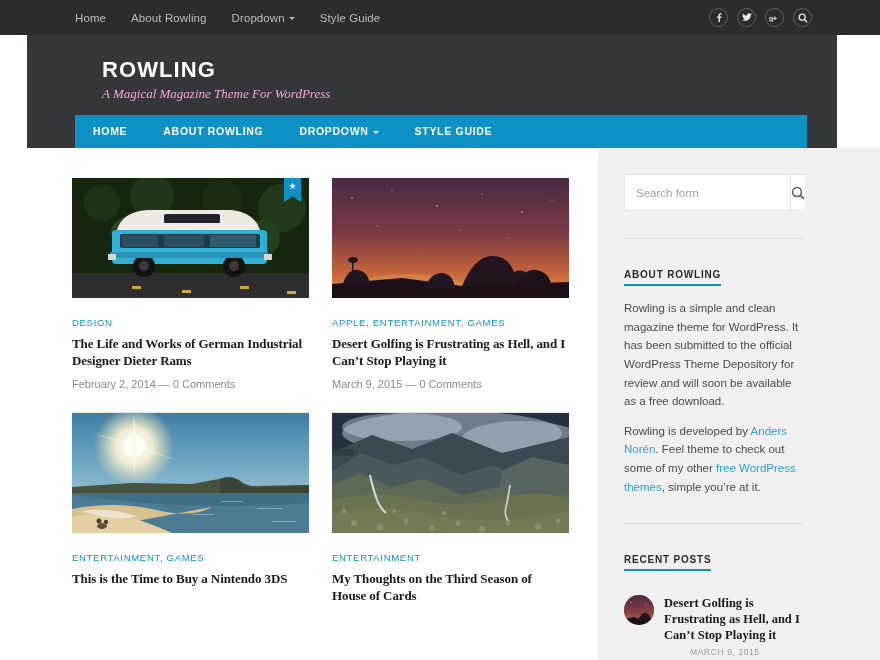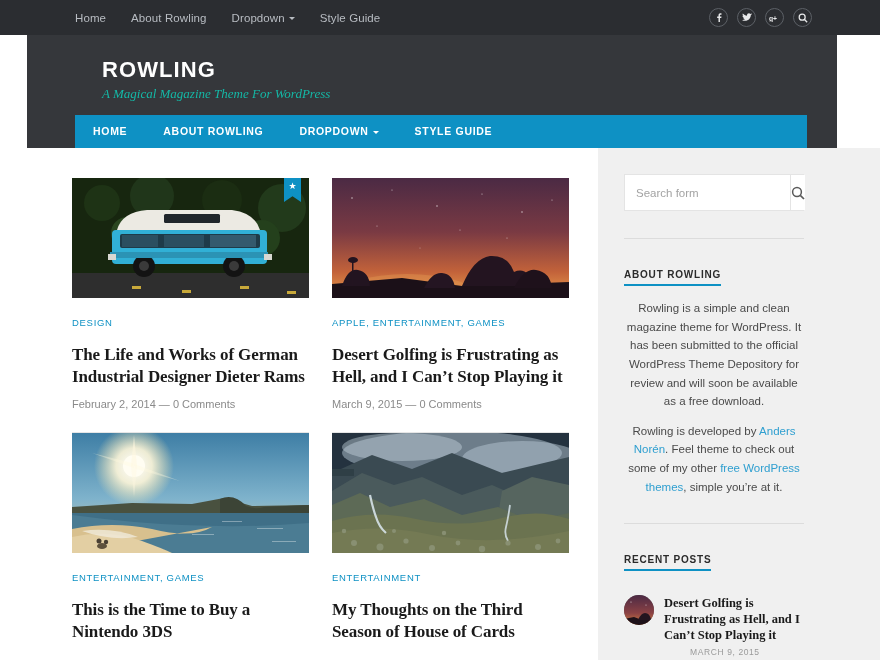--- a/index.html
+++ b/index.html
@@ -44,21 +44,21 @@
     margin-left:27px;
   }
   .site-title {
     position:absolute; left:75px; top:22px;
     font-size:22px; font-weight:bold; color:#ffffff;
     letter-spacing:1.1px;
   }
   .site-desc {
     position:absolute; left:75px; top:51px;
     font-family:"Liberation Serif", serif; font-style:italic;
-    font-size:13px; color:#14b8a6;
+    font-size:13px; color:#f9a8d4;
   }
 
   
   .mainnav {
     position:absolute; left:75px; top:115px; width:732px; height:33px;
     background:#0e91c4;
     display:flex; align-items:center;
   }
   .mainnav a {
     color:#ffffff; text-decoration:none;
@@ -84,22 +84,22 @@
     display:flex; align-items:flex-start; justify-content:center;
     padding-top:3px;
     clip-path: polygon(0 0, 100% 0, 100% 100%, 50% 76%, 0 100%);
   }
   .cats {
     margin-top:19px; font-size:9.5px; font-weight:normal;
     letter-spacing:.7px; color:#0e91c4; text-transform:uppercase;
   }
   .ptitle {
     font-family:"Liberation Serif", serif; font-weight:bold;
-    font-size:17px; line-height:1.32; color:#1a1a1a;
-    margin-top:16px; letter-spacing:-.1px;
+    font-size:13px; line-height:1.32; color:#1a1a1a;
+    margin-top:7px; letter-spacing:-.1px;
   }
   .pmeta { margin-top:9px; font-size:11px; color:#8a8a8a; }
   .divider { width:237px; height:1px; background:#e6e6e6; margin:22px 0 0 0; }
 
   
   .sidebar {
     position:absolute; left:598px; top:148px; width:282px; height:512px;
     background:#f0f0f0; padding:26px 0 0 26px;
   }
   .searchwrap {
@@ -118,21 +118,21 @@
   }
   .widget { margin-top:27px; width:180px; }
   .sep { width:180px; height:1px; background:#dcdcdc; margin-bottom:25px; }
   .wtitle {
     font-size:10px; font-weight:bold; letter-spacing:.8px;
     text-transform:uppercase; color:#2b2b2b;
     border-bottom:2px solid #0e91c4; display:inline-block;
     padding-bottom:4px; margin-bottom:13px;
   }
   .wtext {
-    font-size:11.5px; line-height:1.62; color:#4a4a4a; margin-bottom:11px;text-align:center;
+    font-size:11.5px; line-height:1.62; color:#4a4a4a; margin-bottom:11px;
   }
   .wtext a { color:#2f9fd0; text-decoration:none; }
   .rp { display:flex; gap:10px; padding:11px 0; }
   .rp-thumb {
     width:30px;height:30px;border-radius:50%;flex:none;
     background:#777; overflow:hidden; position:relative;
   }
   .rp-title {
     font-family:"Liberation Serif", serif; font-weight:bold;
     font-size:12.5px; line-height:1.28; color:#1a1a1a;

